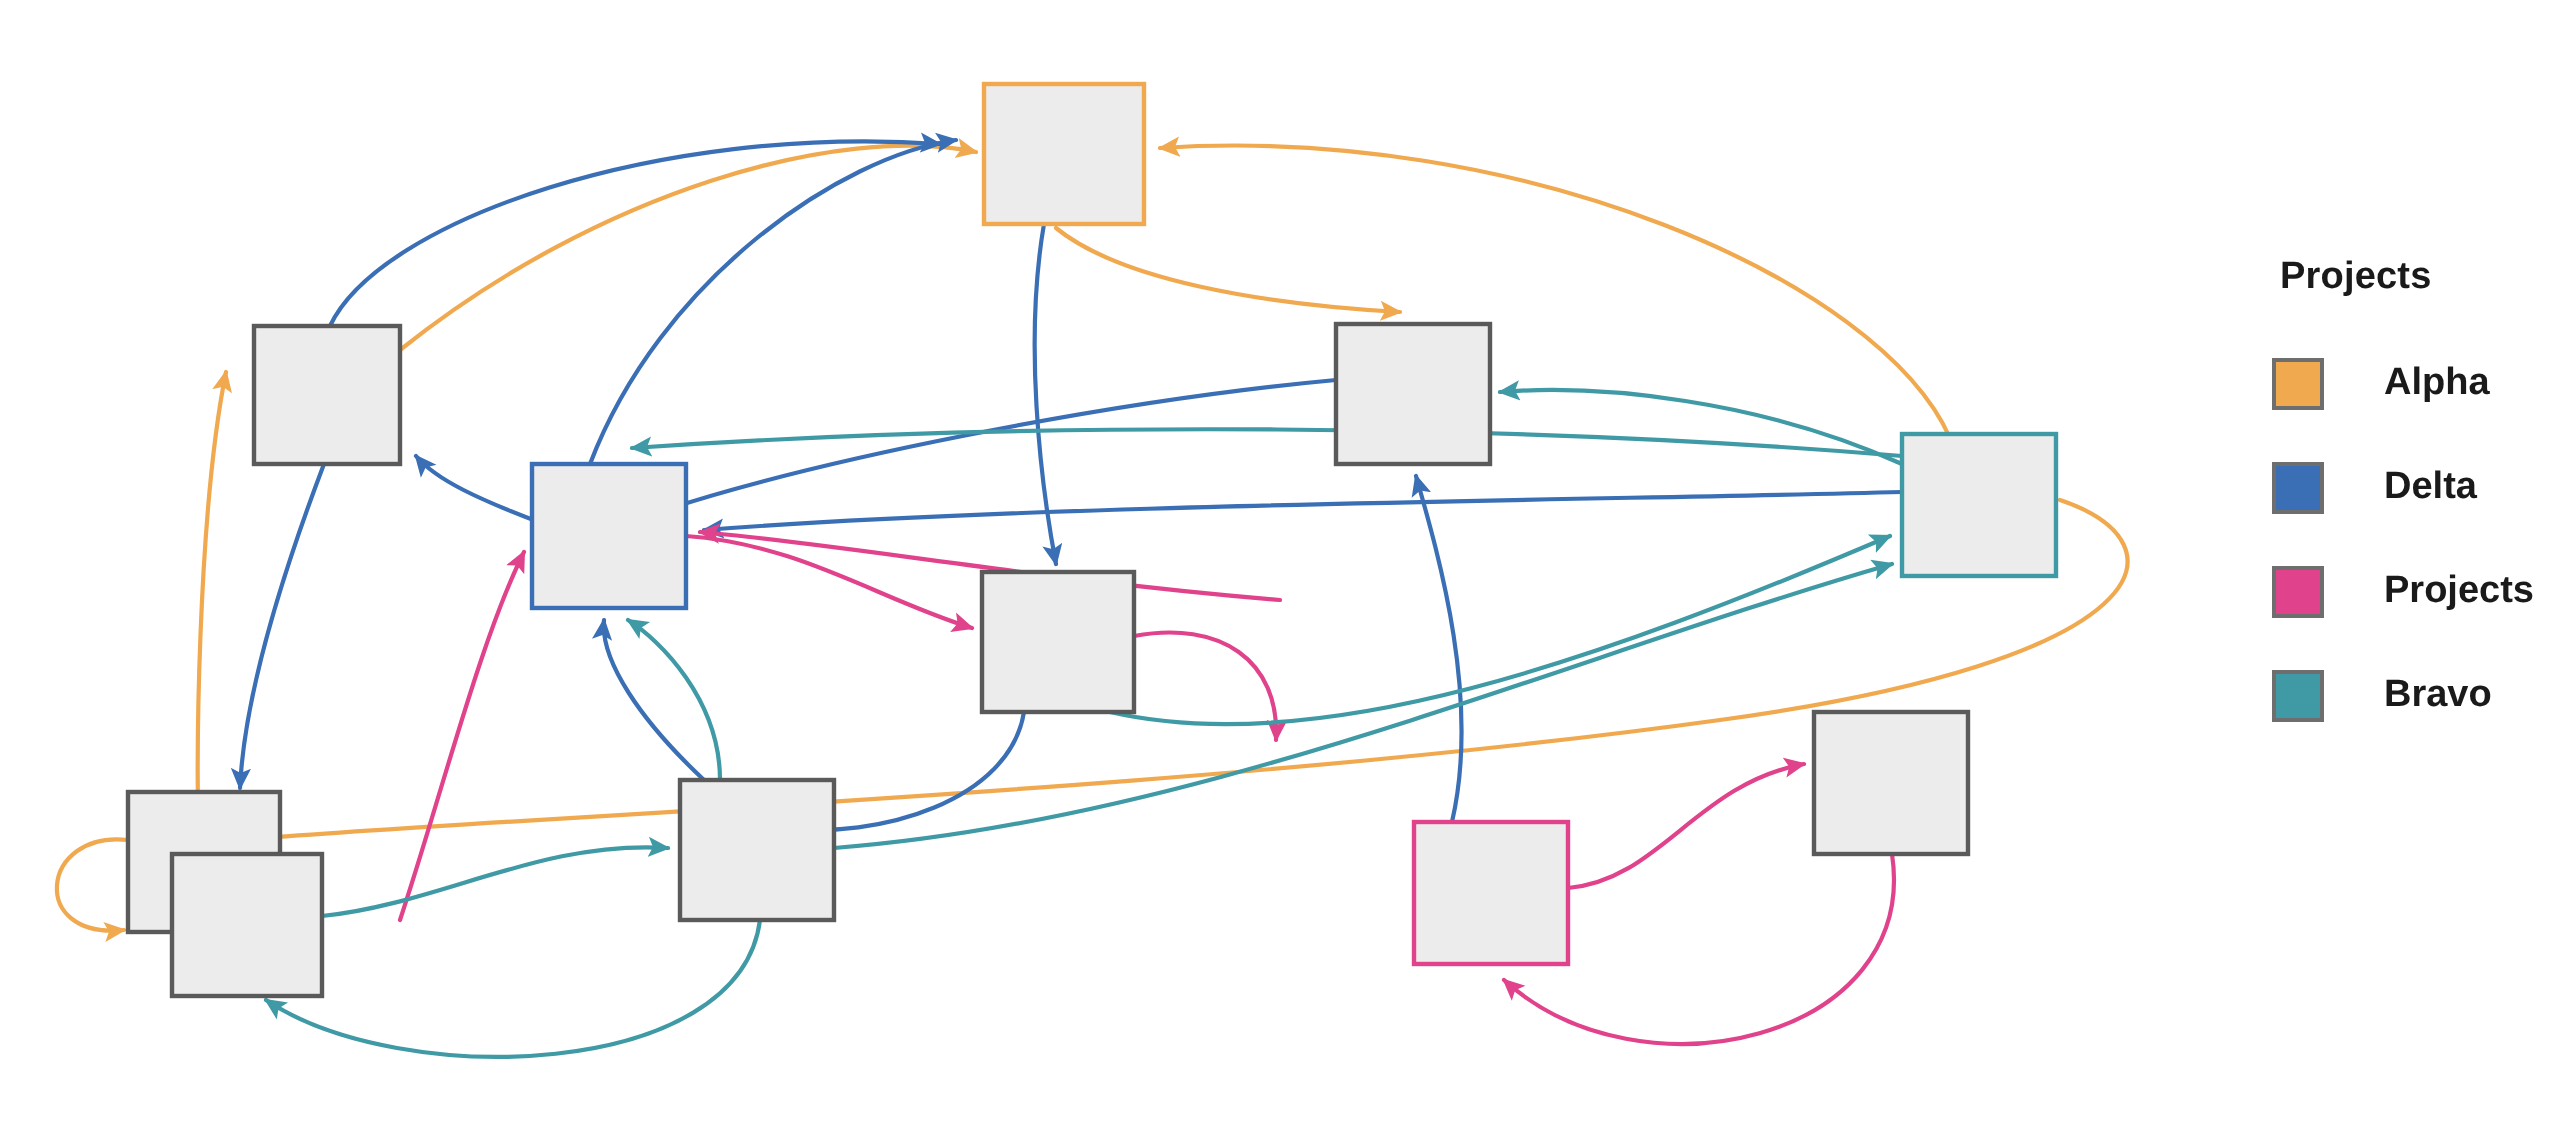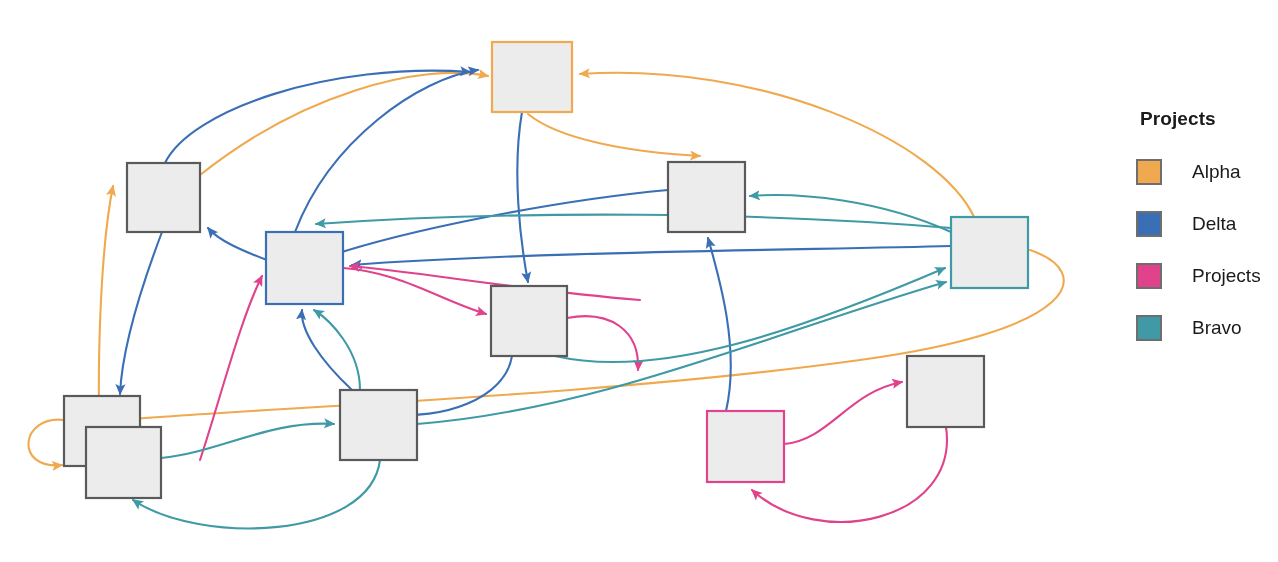--- a/index.html
+++ b/index.html
@@ -31,21 +31,21 @@
     stroke-width: 2.2;
   }
   .edge-path {
     fill: none;
     stroke-width: 2.1;
     stroke-linecap: round;
   }
   .legend {
     position: absolute;
     left: 1136px;
-    top: 108px;
+    top: 128px;
     width: 142px;
   }
   .legend-title {
     font-size: 19px;
     font-weight: bold;
     color: #1a1a1a;
     margin: 0 0 16px 4px;
     letter-spacing: 0.1px;
   }
   .legend-row {
@@ -58,20 +58,21 @@
     height: 26px;
     border: 2px solid #6e6e6e;
     box-sizing: border-box;
     flex: 0 0 auto;
   }
   .legend-label {
     font-size: 19px;
     color: #1a1a1a;
     margin-left: 30px;
     white-space: nowrap;
+    font-weight: bold;
   }
 </style>
 </head>
 <body>
 
 <div id="canvas-wrap">
   <svg id="graph" viewBox="0 0 1278 562" xmlns="http://www.w3.org/2000/svg">
     <defs id="arrow-defs">
         <marker id="arrow-0" viewBox="0 0 10 10" refX="8.4" refY="5" markerWidth="5.6" markerHeight="5.6" orient="auto-start-reverse" markerUnits="strokeWidth">
           <path d="M 0 0.7 L 9.4 5 L 0 9.3 L 2 5 Z" fill="#f0a94e"></path>

